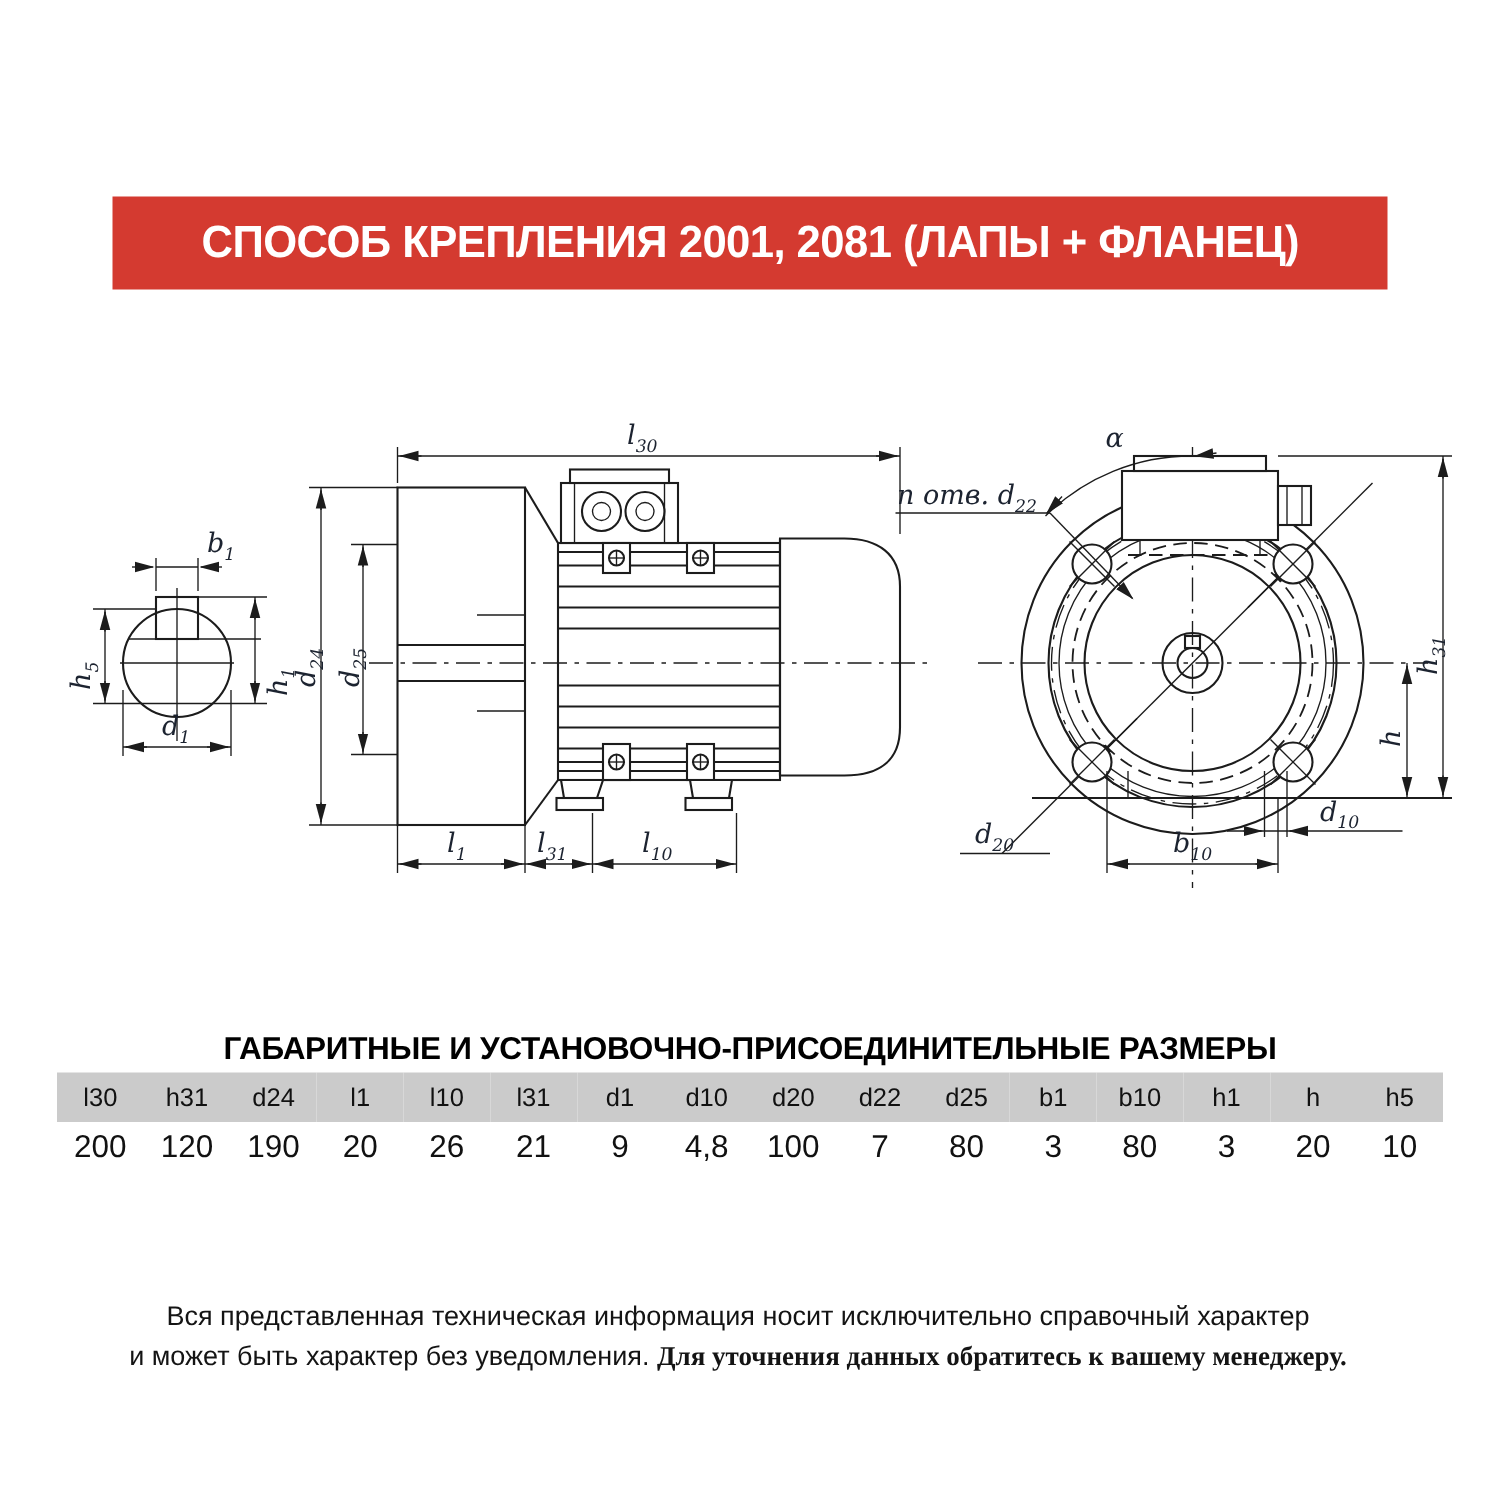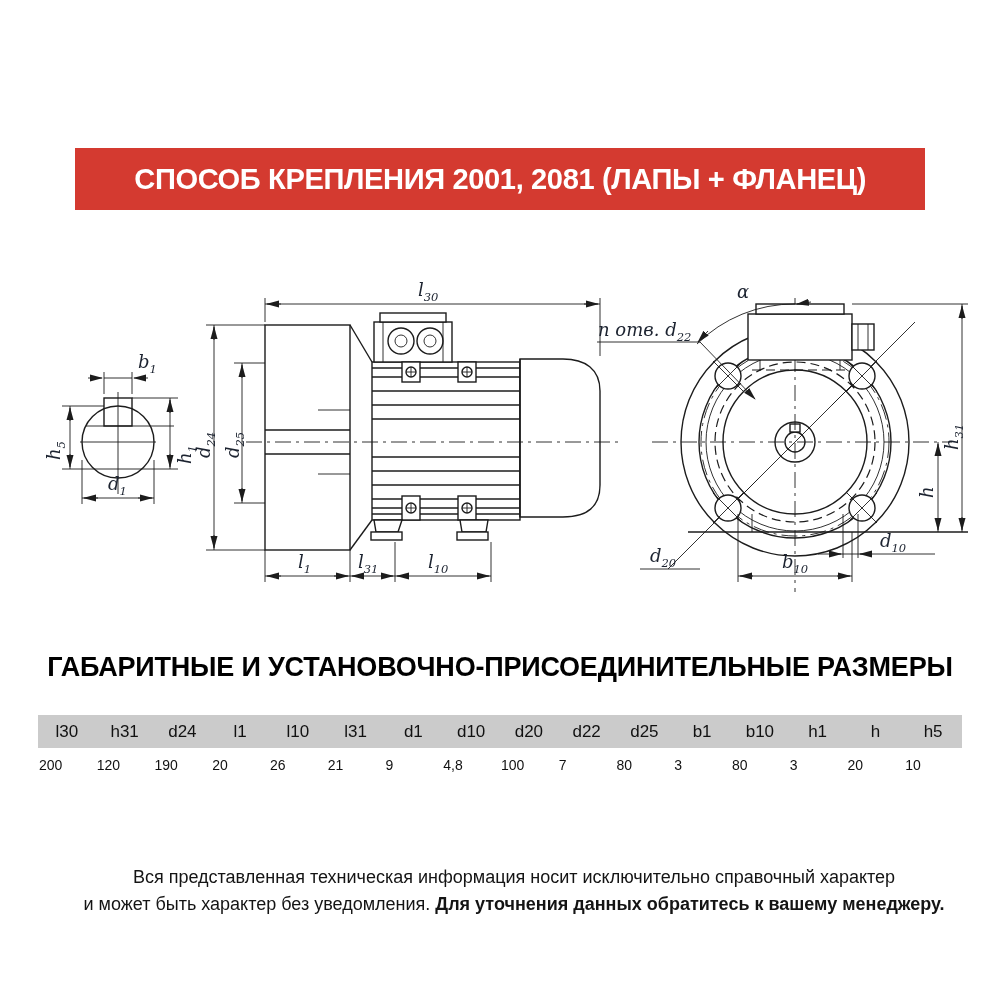--- a/index.html
+++ b/index.html
@@ -1,49 +1,49 @@
 <!DOCTYPE html>
 <html><head>
 <meta charset="utf-8">
 <style>
   html,body{margin:0;padding:0;}
   body{
     width:1000px;height:1000px;position:relative;background:#ffffff;
     font-family:"Liberation Sans",sans-serif;color:#1a1a1a;overflow:hidden;
   }
   .banner{
-    position:absolute;left:75px;top:148px;width:850px;height:62px;
+    position:absolute;left:75px;top:131px;width:850px;height:62px;
     background:#d43a30;display:flex;align-items:center;justify-content:center;
   }
   .banner h1{
     margin:0;color:#ffffff;font-size:30px;font-weight:bold;letter-spacing:-0.4px;
     font-family:"Liberation Sans",sans-serif;white-space:nowrap;transform:scaleX(0.97);
   }
   .drawing{position:absolute;left:0;top:258px;}
   .section-title{
-    position:absolute;left:0;top:652px;width:1000px;text-align:center;
-    font-size:27px;font-weight:bold;letter-spacing:-0.2px;color:#000;
+    position:absolute;left:0;top:688px;width:1000px;text-align:center;
+    font-size:21px;font-weight:bold;letter-spacing:-0.2px;color:#000;
   }
   table.dims{
     position:absolute;left:38px;top:715px;width:924px;
     border-collapse:collapse;table-layout:fixed;
   }
   table.dims th{
     background:#cbcbcb;height:31px;font-weight:normal;font-size:17px;
     text-align:center;vertical-align:middle;color:#111;
   }
   table.dims td{
-    background:#ffffff;height:31px;font-size:14px;
+    background:#ffffff;height:31px;font-size:21px;text-align:center;
     vertical-align:middle;color:#111;
   }
   .footer{
-    position:absolute;left:64px;top:846px;width:900px;text-align:center;
+    position:absolute;left:42px;top:846px;width:900px;text-align:center;
     font-size:18px;line-height:27px;color:#141414;
   }
-  .footer strong{font-weight:bold;}
+  .footer strong{font-weight:bold;font-family:Liberation Serif, serif;}
   
   .ln{stroke:#1c1c1c;stroke-width:1.4;fill:none;}
   .lnf{stroke:#1c1c1c;stroke-width:1.4;fill:#ffffff;}
   .tn{stroke:#1c1c1c;stroke-width:0.9;fill:none;}
   .cl{stroke:#1c1c1c;stroke-width:0.9;fill:none;stroke-dasharray:16 5 3 5;}
   .hd{stroke:#1c1c1c;stroke-width:1.2;fill:none;stroke-dasharray:9 5;}
   .dim{
     font-family:"DejaVu Serif","Liberation Serif",serif;font-style:italic;
     font-size:18px;fill:#1c2330;
   }

